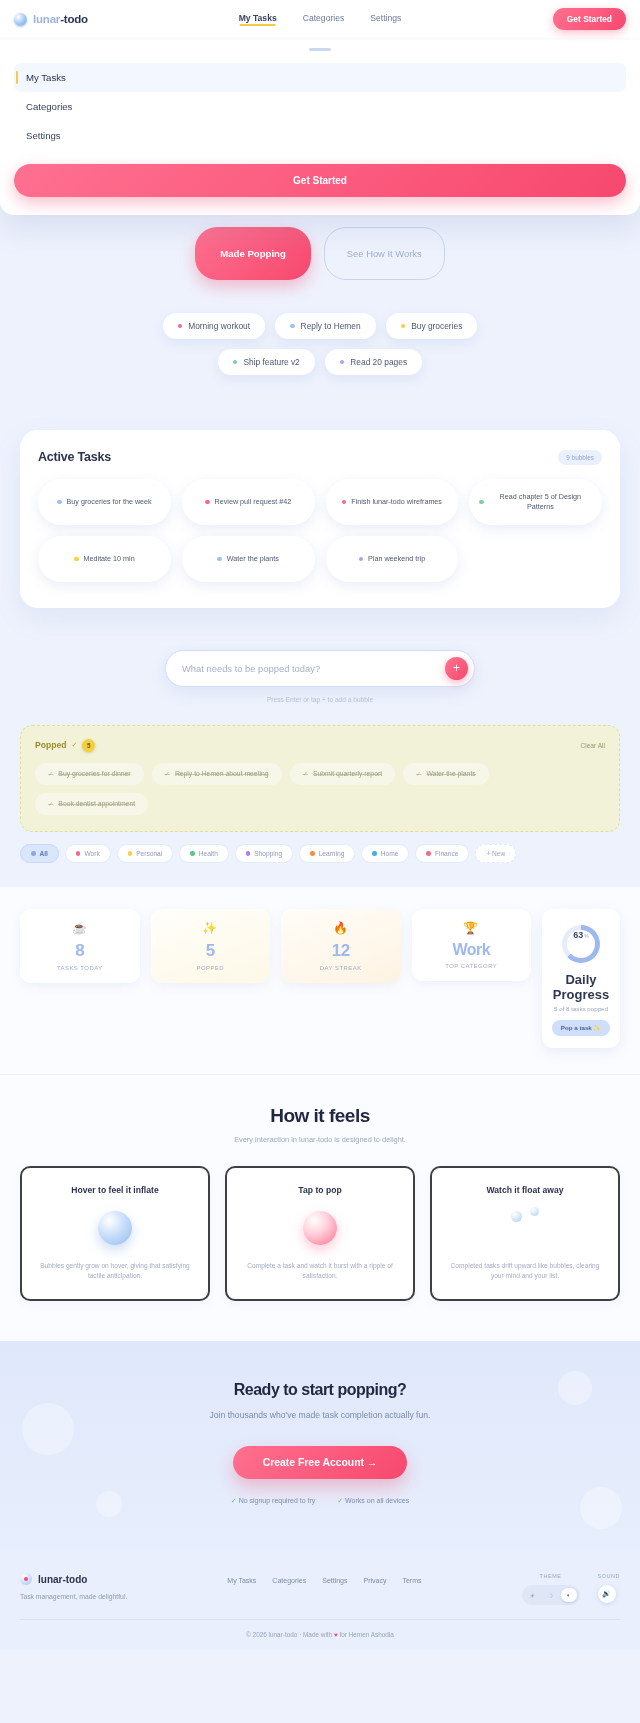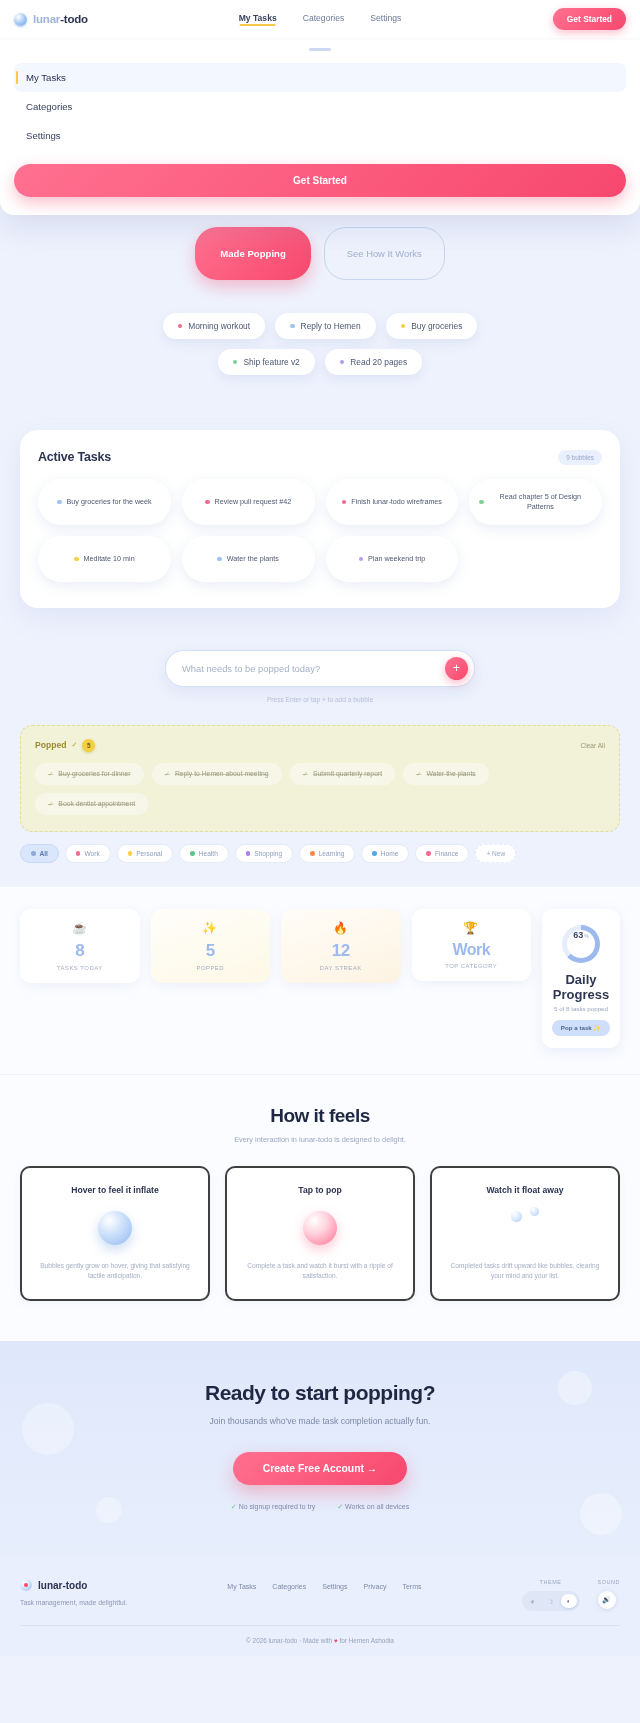--- a/index.html
+++ b/index.html
@@ -241,21 +241,21 @@
   
   .cta {
     background:linear-gradient(180deg,#dfe8fb,#e7eefc);
     padding:40px 20px 46px; text-align:center; position:relative; overflow:hidden;
   }
   .cta .blob { position:absolute; border-radius:50%; background:rgba(255,255,255,.33); }
   .b1 { width:52px; height:52px; left:22px; top:62px; }
   .b2 { width:34px; height:34px; right:48px; top:30px; }
   .b3 { width:42px; height:42px; right:18px; bottom:22px; }
   .b4 { width:26px; height:26px; left:96px; bottom:34px; }
-  .cta h2 { font-size:21px; font-weight:700; color:#1f2742; letter-spacing:-.5px; position:relative; }
+  .cta h2 { font-size:16px; font-weight:700; color:#1f2742; letter-spacing:-.5px; position:relative; }
   .cta-sub { margin:10px auto 0; max-width:240px; font-size:8.6px; color:#7d8aa8; line-height:1.5; position:relative; }
   .cta-btn {
     margin-top:24px; background:linear-gradient(135deg,#ff708f,#f7486e);
     color:#fff; border:none; border-radius:22px; padding:11px 30px;
     font-size:10.4px; font-weight:700; position:relative;
     box-shadow:0 8px 18px rgba(247,72,110,.33);
   }
   .cta-notes { margin-top:18px; display:flex; gap:22px; justify-content:center; font-size:7px; color:#7d8aa8; position:relative; }
   .cta-notes span .tk { color:#67c28c; }
 

